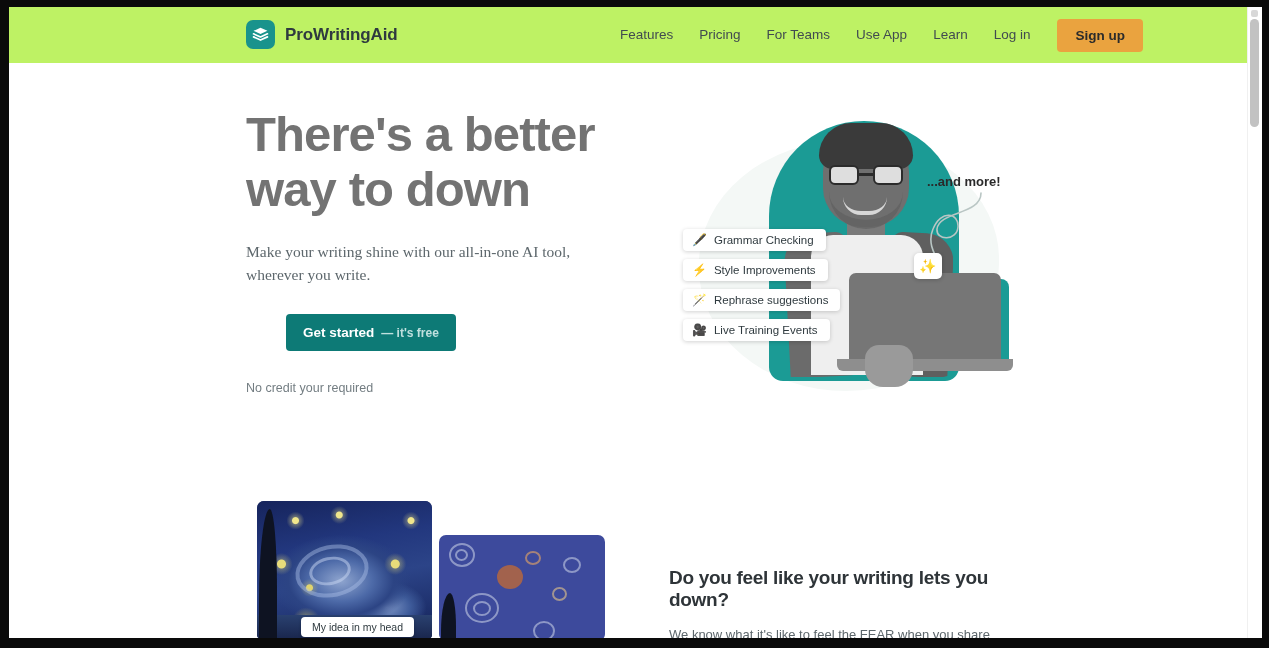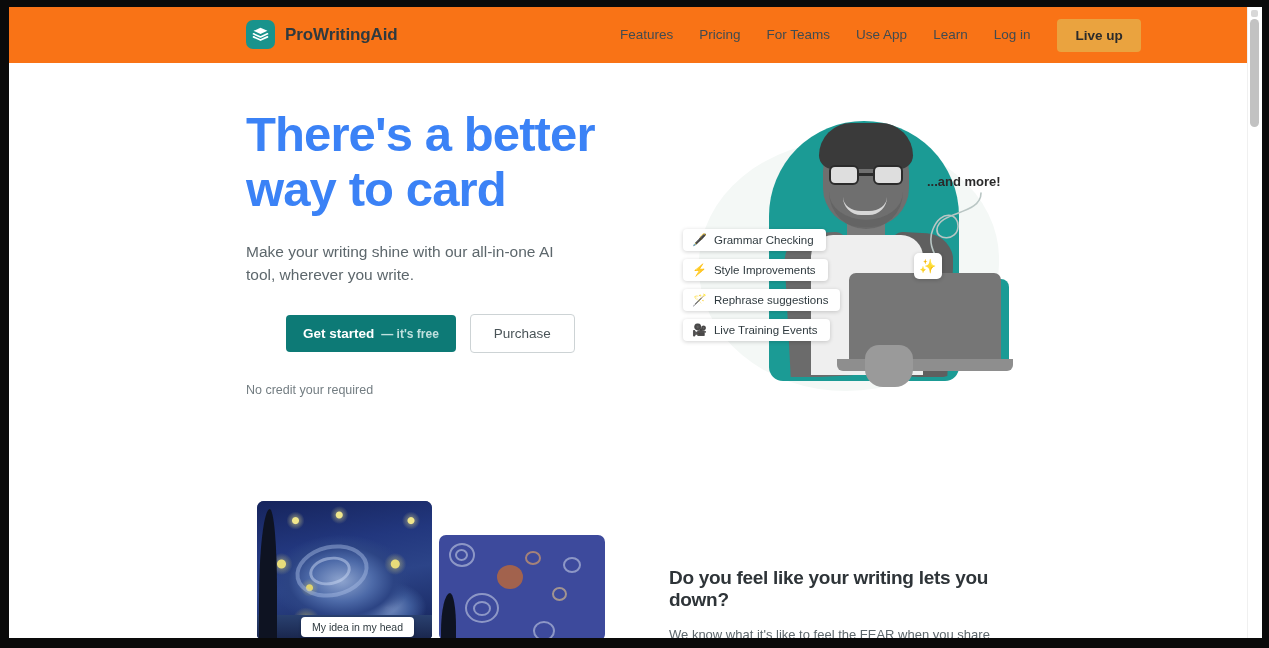--- a/index.html
+++ b/index.html
@@ -60,21 +60,21 @@
     left: 0; top: 0;
     width: 1238px; height: 631px;
     background: #fff;
   }
 
   
   .site-header {
     position: absolute;
     left: 0; top: 0;
     width: 1238px; height: 56px;
-    background: #f97316;
+    background: #bef264;
     display: flex;
     align-items: center;
   }
   .brand {
     position: absolute;
     left: 237px; top: 13px;
     display: flex; align-items: center; gap: 10px;
     cursor: pointer;
   }
   .brand-mark {
@@ -129,29 +129,30 @@
   }
   .hero-copy {
     position: absolute;
     left: 237px; top: 44px;
     width: 400px;
   }
   .hero-title {
     font-size: 49px;
     line-height: 1.13;
     font-weight: bold;
-    color: #3b82f6;
+    color: #737373;
     letter-spacing: -0.9px;
   }
   .hero-sub {
     margin-top: 22px;
     font-size: 15.5px;
     line-height: 1.52;
     color: #5d676c;
     max-width: 330px;
+    font-family: Liberation Serif, serif;
   }
   .hero-actions {
     margin-top: 27px;
     display: flex;
     align-items: center;
     gap: 14px;
     padding-left: 40px;
   }
   .btn-primary {
     background: #0d7a76;
@@ -519,39 +520,38 @@
           <span class="brand-name">ProWritingAid</span>
         </div>
 
         <nav class="main-nav">
           <a class="nav-link" href="#">Features</a>
           <a class="nav-link" href="#">Pricing</a>
           <a class="nav-link" href="#">For Teams</a>
           <a class="nav-link" href="#">Use App</a>
           <a class="nav-link" href="#">Learn</a>
           <a class="nav-link" href="#">Log in</a>
-          <button class="btn-signup">Live up</button>
+          <button class="btn-signup">Sign up</button>
         </nav>
       </div>
 
       <div class="hero">
 
         <div class="hero-copy">
           <h1 class="hero-title">
             <span>There's a better</span><br>
-            <span>way to card</span>
+            <span>way to down</span>
           </h1>
           <p class="hero-sub">Make your writing shine with our all-in-one AI tool, wherever you write.</p>
 
           <div class="hero-actions">
             <button class="btn-primary">
               <span>Get started</span>
               <span class="sub">— it's free</span>
             </button>
-            <button class="btn-outline">Purchase</button>
           </div>
 
           <p class="hero-note">No credit your required</p>
         </div>
 
         <div class="hero-art">
           <div class="art-blob"></div>
           <div class="art-teal-shape"></div>
 
           <div class="art-person">

